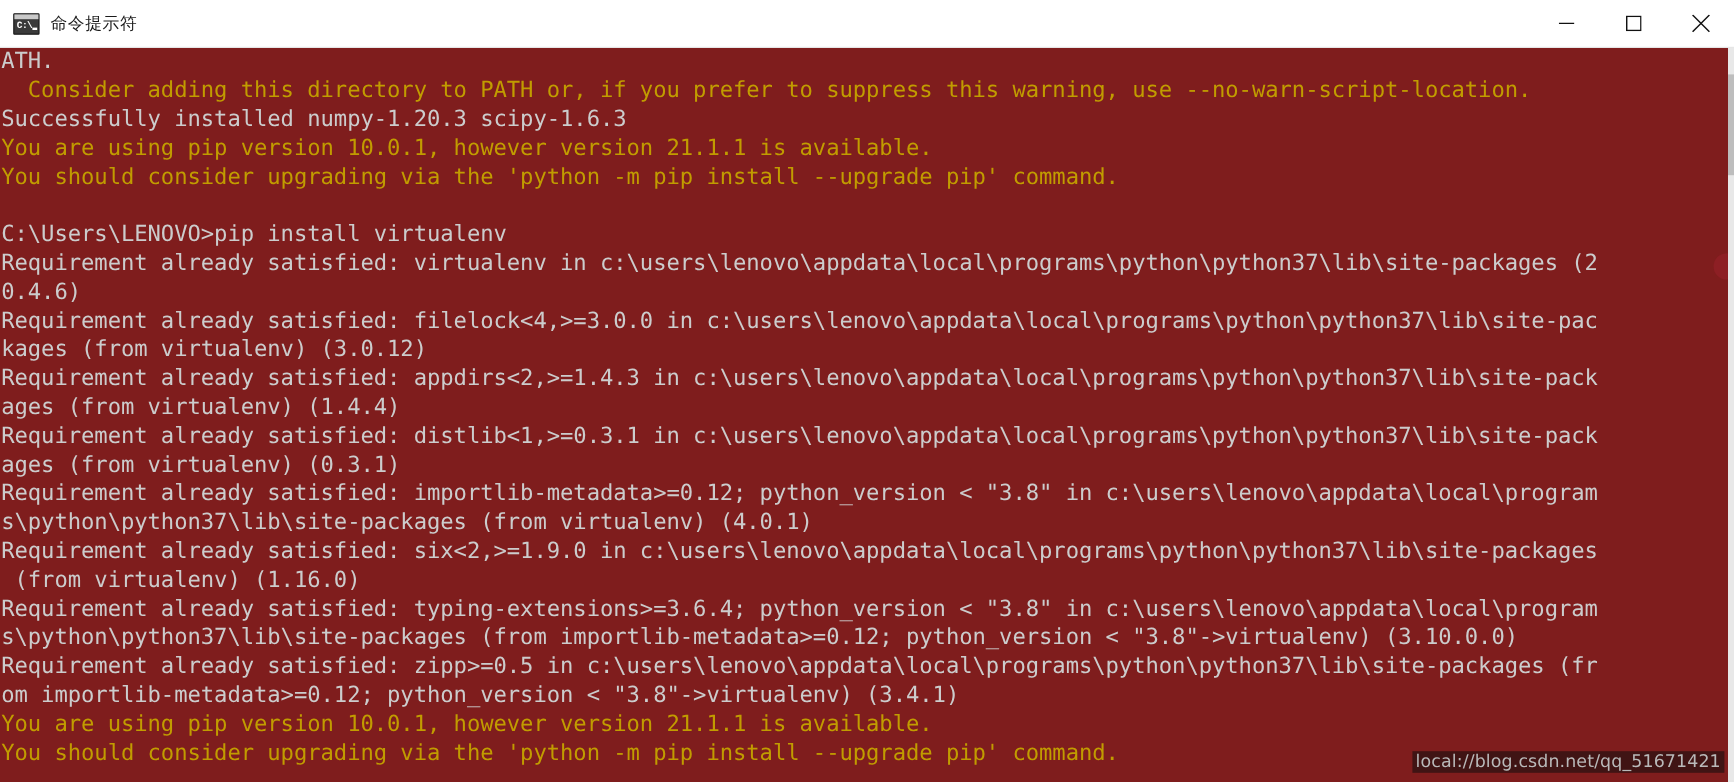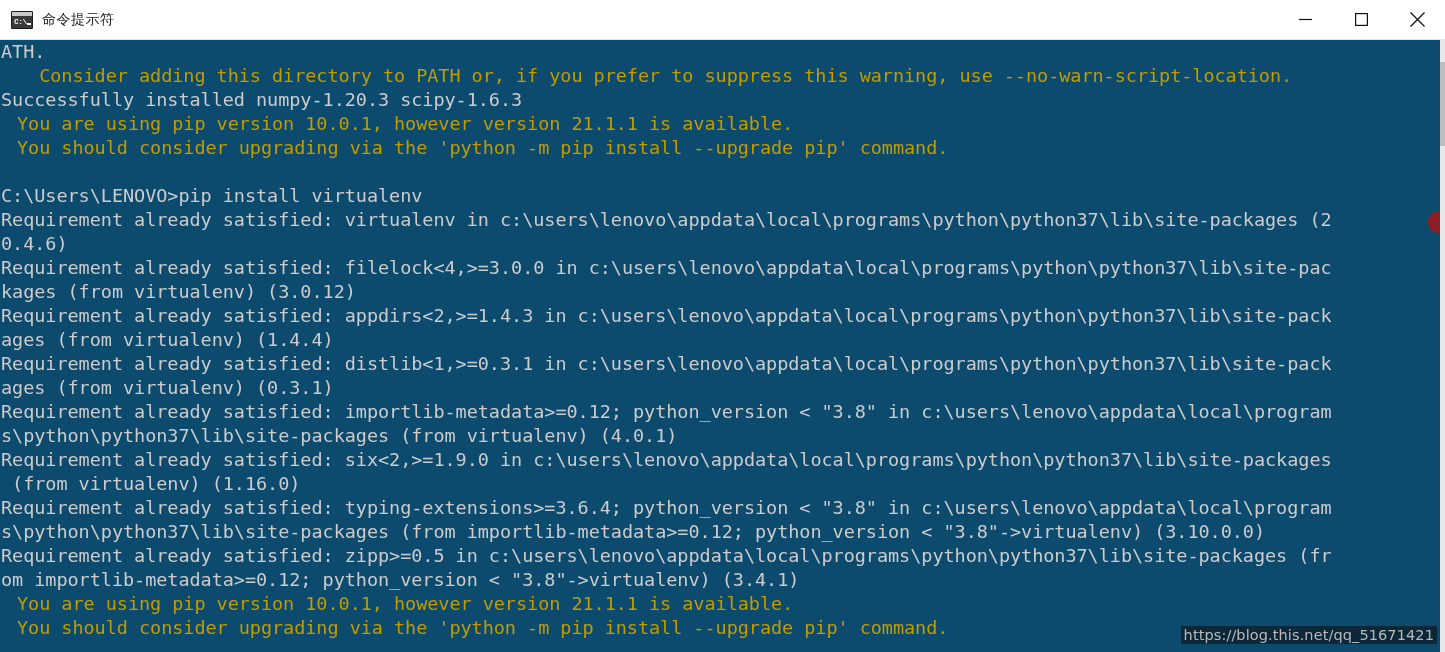--- a/index.html
+++ b/index.html
@@ -95,21 +95,21 @@
   }
   .wc-btn svg { display: block; }
 
   
   #console {
     position: absolute;
     left: 0;
     top: 40px;
     width: 1440px;
     height: 612px;
-    background: #0c4a6e;
+    background: #7f1d1d;
     overflow: hidden;
   }
   #console-lines {
     position: absolute;
     left: 0;
     top: 0px;
     width: 1440px;
     white-space: pre;
     font-family: "DejaVu Sans Mono", "Liberation Mono", monospace;
     font-size: 18.5px;
@@ -117,21 +117,21 @@
     letter-spacing: -0.05px;
   }
   .ln {
     display: block;
     height: 24px;
     padding-left: 1px;
     white-space: pre;
     overflow: hidden;
   }
   .c-white  { color: #cccccc; }
-  .c-yellow { color: #c19c00; margin-left: 16px; }
+  .c-yellow { color: #c19c00; }
 
   
   #scrollbar {
     position: absolute;
     right: 0;
     top: 40px;
     width: 5px;
     height: 612px;
     background: #e8e8e8;
   }
@@ -204,15 +204,15 @@
   <div id="console">
     <div id="console-lines"><span class="ln c-white">ATH.</span><span class="ln c-yellow">  Consider adding this directory to PATH or, if you prefer to suppress this warning, use --no-warn-script-location.</span><span class="ln c-white">Successfully installed numpy-1.20.3 scipy-1.6.3</span><span class="ln c-yellow">You are using pip version 10.0.1, however version 21.1.1 is available.</span><span class="ln c-yellow">You should consider upgrading via the 'python -m pip install --upgrade pip' command.</span><span class="ln c-white"></span><span class="ln c-white">C:\Users\LENOVO&gt;pip install virtualenv</span><span class="ln c-white">Requirement already satisfied: virtualenv in c:\users\lenovo\appdata\local\programs\python\python37\lib\site-packages (2</span><span class="ln c-white">0.4.6)</span><span class="ln c-white">Requirement already satisfied: filelock&lt;4,&gt;=3.0.0 in c:\users\lenovo\appdata\local\programs\python\python37\lib\site-pac</span><span class="ln c-white">kages (from virtualenv) (3.0.12)</span><span class="ln c-white">Requirement already satisfied: appdirs&lt;2,&gt;=1.4.3 in c:\users\lenovo\appdata\local\programs\python\python37\lib\site-pack</span><span class="ln c-white">ages (from virtualenv) (1.4.4)</span><span class="ln c-white">Requirement already satisfied: distlib&lt;1,&gt;=0.3.1 in c:\users\lenovo\appdata\local\programs\python\python37\lib\site-pack</span><span class="ln c-white">ages (from virtualenv) (0.3.1)</span><span class="ln c-white">Requirement already satisfied: importlib-metadata&gt;=0.12; python_version &lt; "3.8" in c:\users\lenovo\appdata\local\program</span><span class="ln c-white">s\python\python37\lib\site-packages (from virtualenv) (4.0.1)</span><span class="ln c-white">Requirement already satisfied: six&lt;2,&gt;=1.9.0 in c:\users\lenovo\appdata\local\programs\python\python37\lib\site-packages</span><span class="ln c-white"> (from virtualenv) (1.16.0)</span><span class="ln c-white">Requirement already satisfied: typing-extensions&gt;=3.6.4; python_version &lt; "3.8" in c:\users\lenovo\appdata\local\program</span><span class="ln c-white">s\python\python37\lib\site-packages (from importlib-metadata&gt;=0.12; python_version &lt; "3.8"-&gt;virtualenv) (3.10.0.0)</span><span class="ln c-white">Requirement already satisfied: zipp&gt;=0.5 in c:\users\lenovo\appdata\local\programs\python\python37\lib\site-packages (fr</span><span class="ln c-white">om importlib-metadata&gt;=0.12; python_version &lt; "3.8"-&gt;virtualenv) (3.4.1)</span><span class="ln c-yellow">You are using pip version 10.0.1, however version 21.1.1 is available.</span><span class="ln c-yellow">You should consider upgrading via the 'python -m pip install --upgrade pip' command.</span></div>
   </div>
 
   <div id="red-marker"></div>
 
   <div id="scrollbar">
     <div id="scroll-thumb"></div>
   </div>
 
-  <div id="watermark">https://blog.this.net/qq_51671421</div>
+  <div id="watermark">local://blog.csdn.net/qq_51671421</div>
 
 </div>
 
 </body></html>

